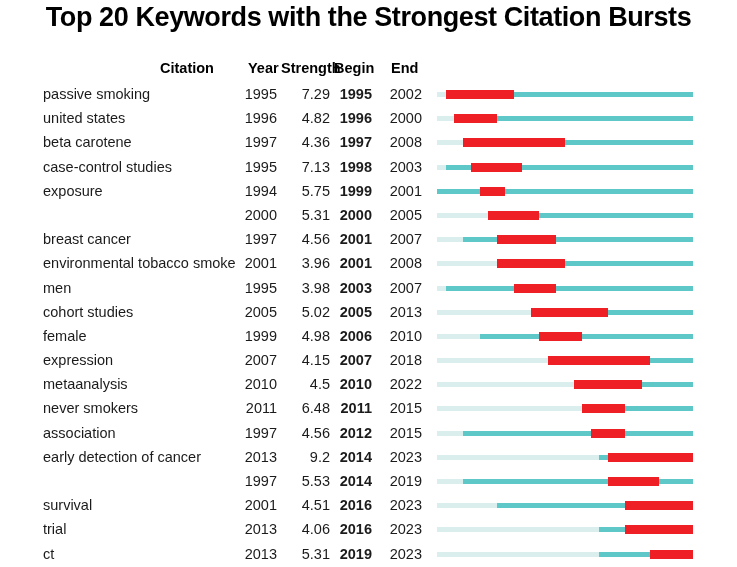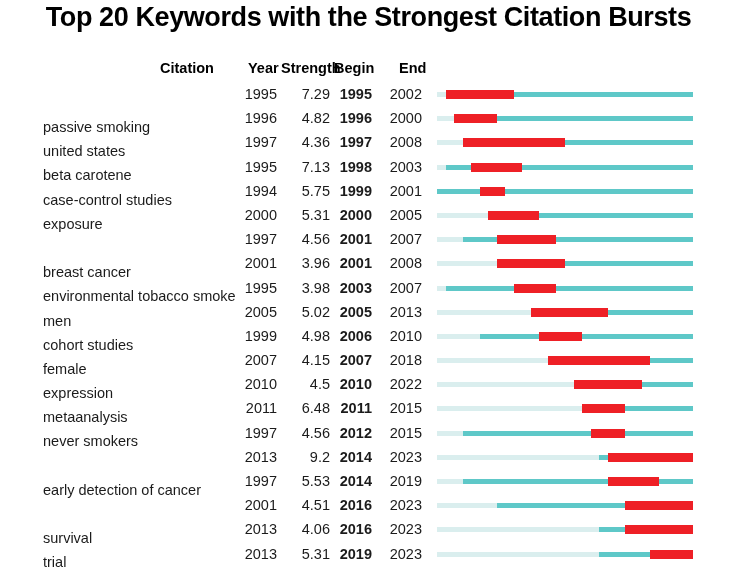--- a/index.html
+++ b/index.html
@@ -50,21 +50,21 @@
   }
   .hd {
     position: absolute;
     white-space: nowrap;
     top: 0;
   }
   .hd-keywords   { left: 127px;  width: 120px; text-align: center; }
   .hd-year       { left: 248px;  width: 30px;  text-align: left; }
   .hd-strength   { left: 281px;  width: 52px;  text-align: left; }
   .hd-begin      { left: 334px;  width: 40px;  text-align: left; }
-  .hd-end        { left: 391px;  width: 30px;  text-align: left; margin-left: 8px; }
+  .hd-end        { left: 391px;  width: 30px;  text-align: left; }
   .hd-range      { left: 437px;  width: 256px; text-align: center; }
 
   
   #rows {
     position: absolute;
     left: 0;
     top: 84px;
     width: 737px;
   }
   .row {
@@ -73,21 +73,21 @@
     width: 737px;
   }
   .cell {
     position: absolute;
     top: 2px;
     font-size: 14.5px;
     white-space: nowrap;
     color: #1b1b1b;
     line-height: 17px;
   }
-  .c-keyword  { left: 43px;  width: 206px; text-align: left; margin-top: 33px; }
+  .c-keyword  { left: 43px;  width: 206px; text-align: left; }
   .c-year     { left: 237px; width: 40px;  text-align: right; }
   .c-strength { left: 278px; width: 52px;  text-align: right; }
   .c-begin    { left: 332px; width: 40px;  text-align: right; font-weight: bold; }
   .c-end      { left: 388px; width: 34px;  text-align: right; }
 
   
   .timeline {
     position: absolute;
     left: 437px;
     top: 0;
@@ -289,20 +289,21 @@
         <div class="cell c-strength">6.48</div>
         <div class="cell c-begin">2011</div>
         <div class="cell c-end">2015</div>
         <div class="timeline">
           <div class="seg seg-pre" style="left: 0px; width: 145.07px;"></div>
           <div class="seg seg-active" style="left: 187.73px; width: 68.27px;"></div>
           <div class="seg seg-burst" style="left: 145.07px; width: 42.67px;"></div>
         </div>
       </div>
       <div class="row">
+        <div class="cell c-keyword">association</div>
         <div class="cell c-year">1997</div>
         <div class="cell c-strength">4.56</div>
         <div class="cell c-begin">2012</div>
         <div class="cell c-end">2015</div>
         <div class="timeline">
           <div class="seg seg-pre" style="left: 0px; width: 25.6px;"></div>
           <div class="seg seg-active" style="left: 25.6px; width: 128px;"></div>
           <div class="seg seg-active" style="left: 187.73px; width: 68.27px;"></div>
           <div class="seg seg-burst" style="left: 153.6px; width: 34.13px;"></div>
         </div>

